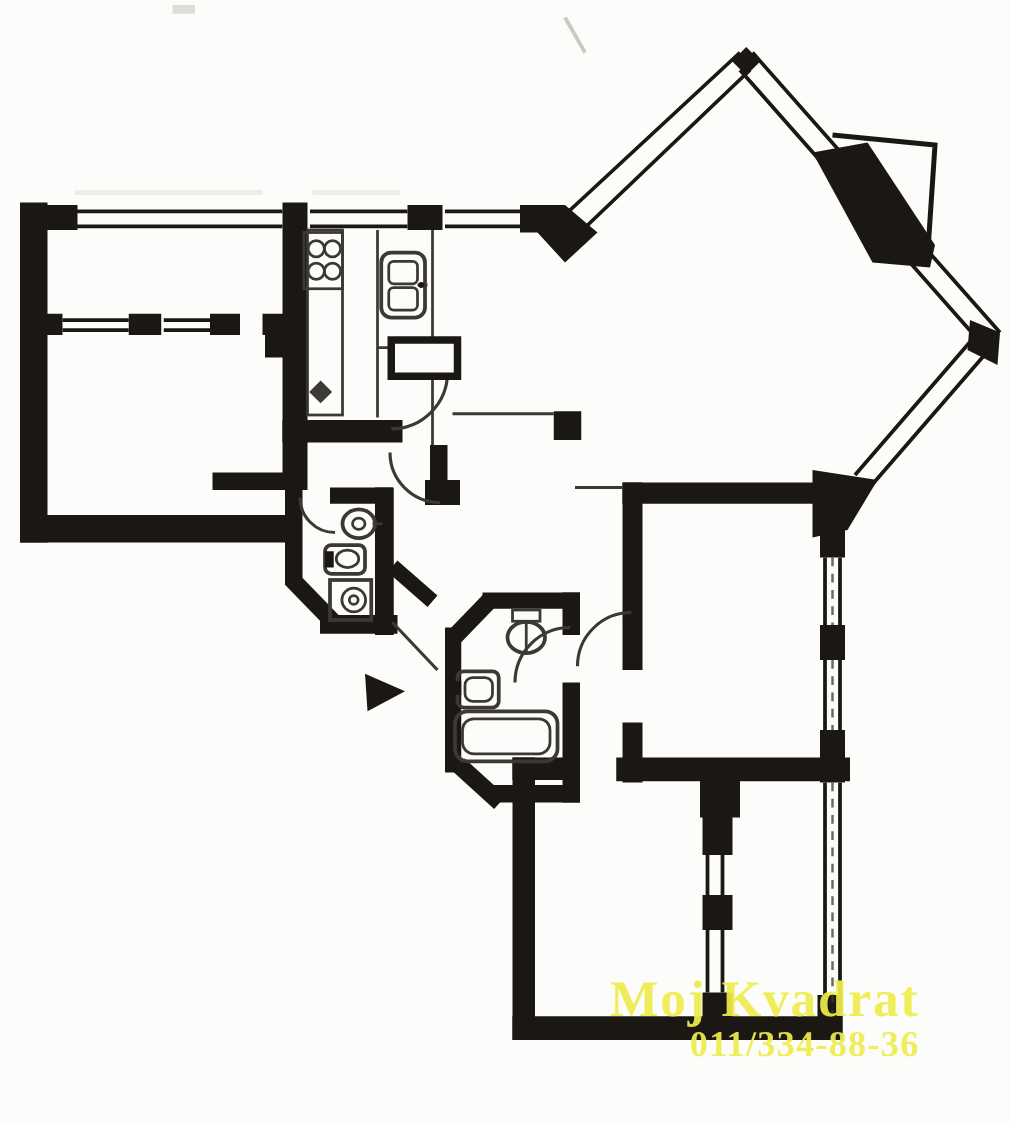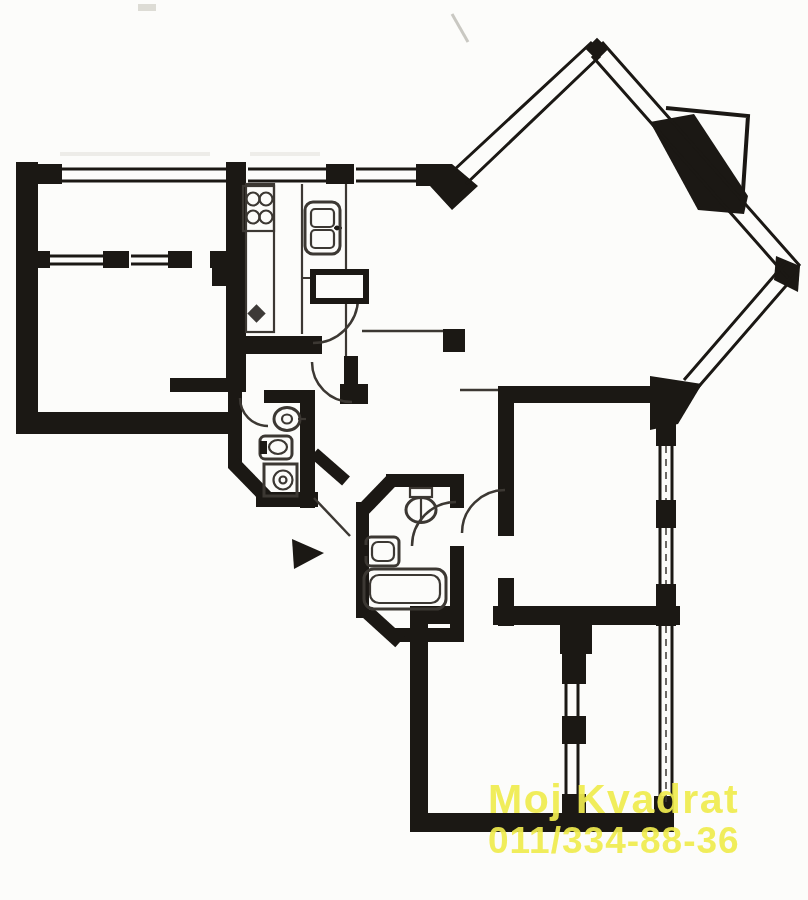--- a/index.html
+++ b/index.html
@@ -2,39 +2,39 @@
 <html style="--bg: #fcfcfa; --wall: #1b1814; --line: #3c3833; --wm: #f0ec4e;"><head>
 <meta charset="utf-8">
 <style>
   :root{
     --bg:#fcfcfa; --wall:#1b1814; --line:#3c3833; --wm:#f0ec4e;
   }
   html,body{margin:0;padding:0;background:#e8e8e8;}
   .canvas{
     position:relative;width:808px;height:900px;overflow:hidden;
     background:var(--bg);
-    font-family:Liberation Sans, sans-serif;
+    font-family:Liberation Serif, serif;
   }
   svg{position:absolute;left:0;top:0;}
   .wall{fill:var(--wall);stroke:none;}
   .wstroke{stroke:var(--wall);fill:none;}
   .winline{stroke:var(--wall);stroke-width:3;fill:none;}
   .dashline{stroke:var(--line);stroke-width:2;fill:none;stroke-dasharray:7 6;opacity:.75;}
   .thin{stroke:var(--line);stroke-width:2.5;fill:none;}
   .fix{stroke:var(--line);stroke-width:3;fill:none;}
   .fix2{stroke:var(--line);stroke-width:2.2;fill:none;}
   .fill{fill:var(--wall);}
   .smudge{fill:#dddcd5;}
   .watermark{
     position:absolute;left:488px;top:778px;
     color:var(--wm);opacity:.92;font-weight:bold;line-height:1.06;
     white-space:nowrap;user-select:none;
   }
   .wm1{display:block;font-size:41px;letter-spacing:1.5px;}
-  .wm2{display:block;font-size:37px;letter-spacing:1px;}
+  .wm2{display:block;font-size:29px;letter-spacing:1px;text-align:right;}
 </style>
 </head>
 <body>
 
 <div class="canvas">
 
 <svg width="808" height="900" viewBox="0 0 808 900">
 
   <g>
     <rect class="smudge" x="138" y="4" width="18" height="7"></rect>

